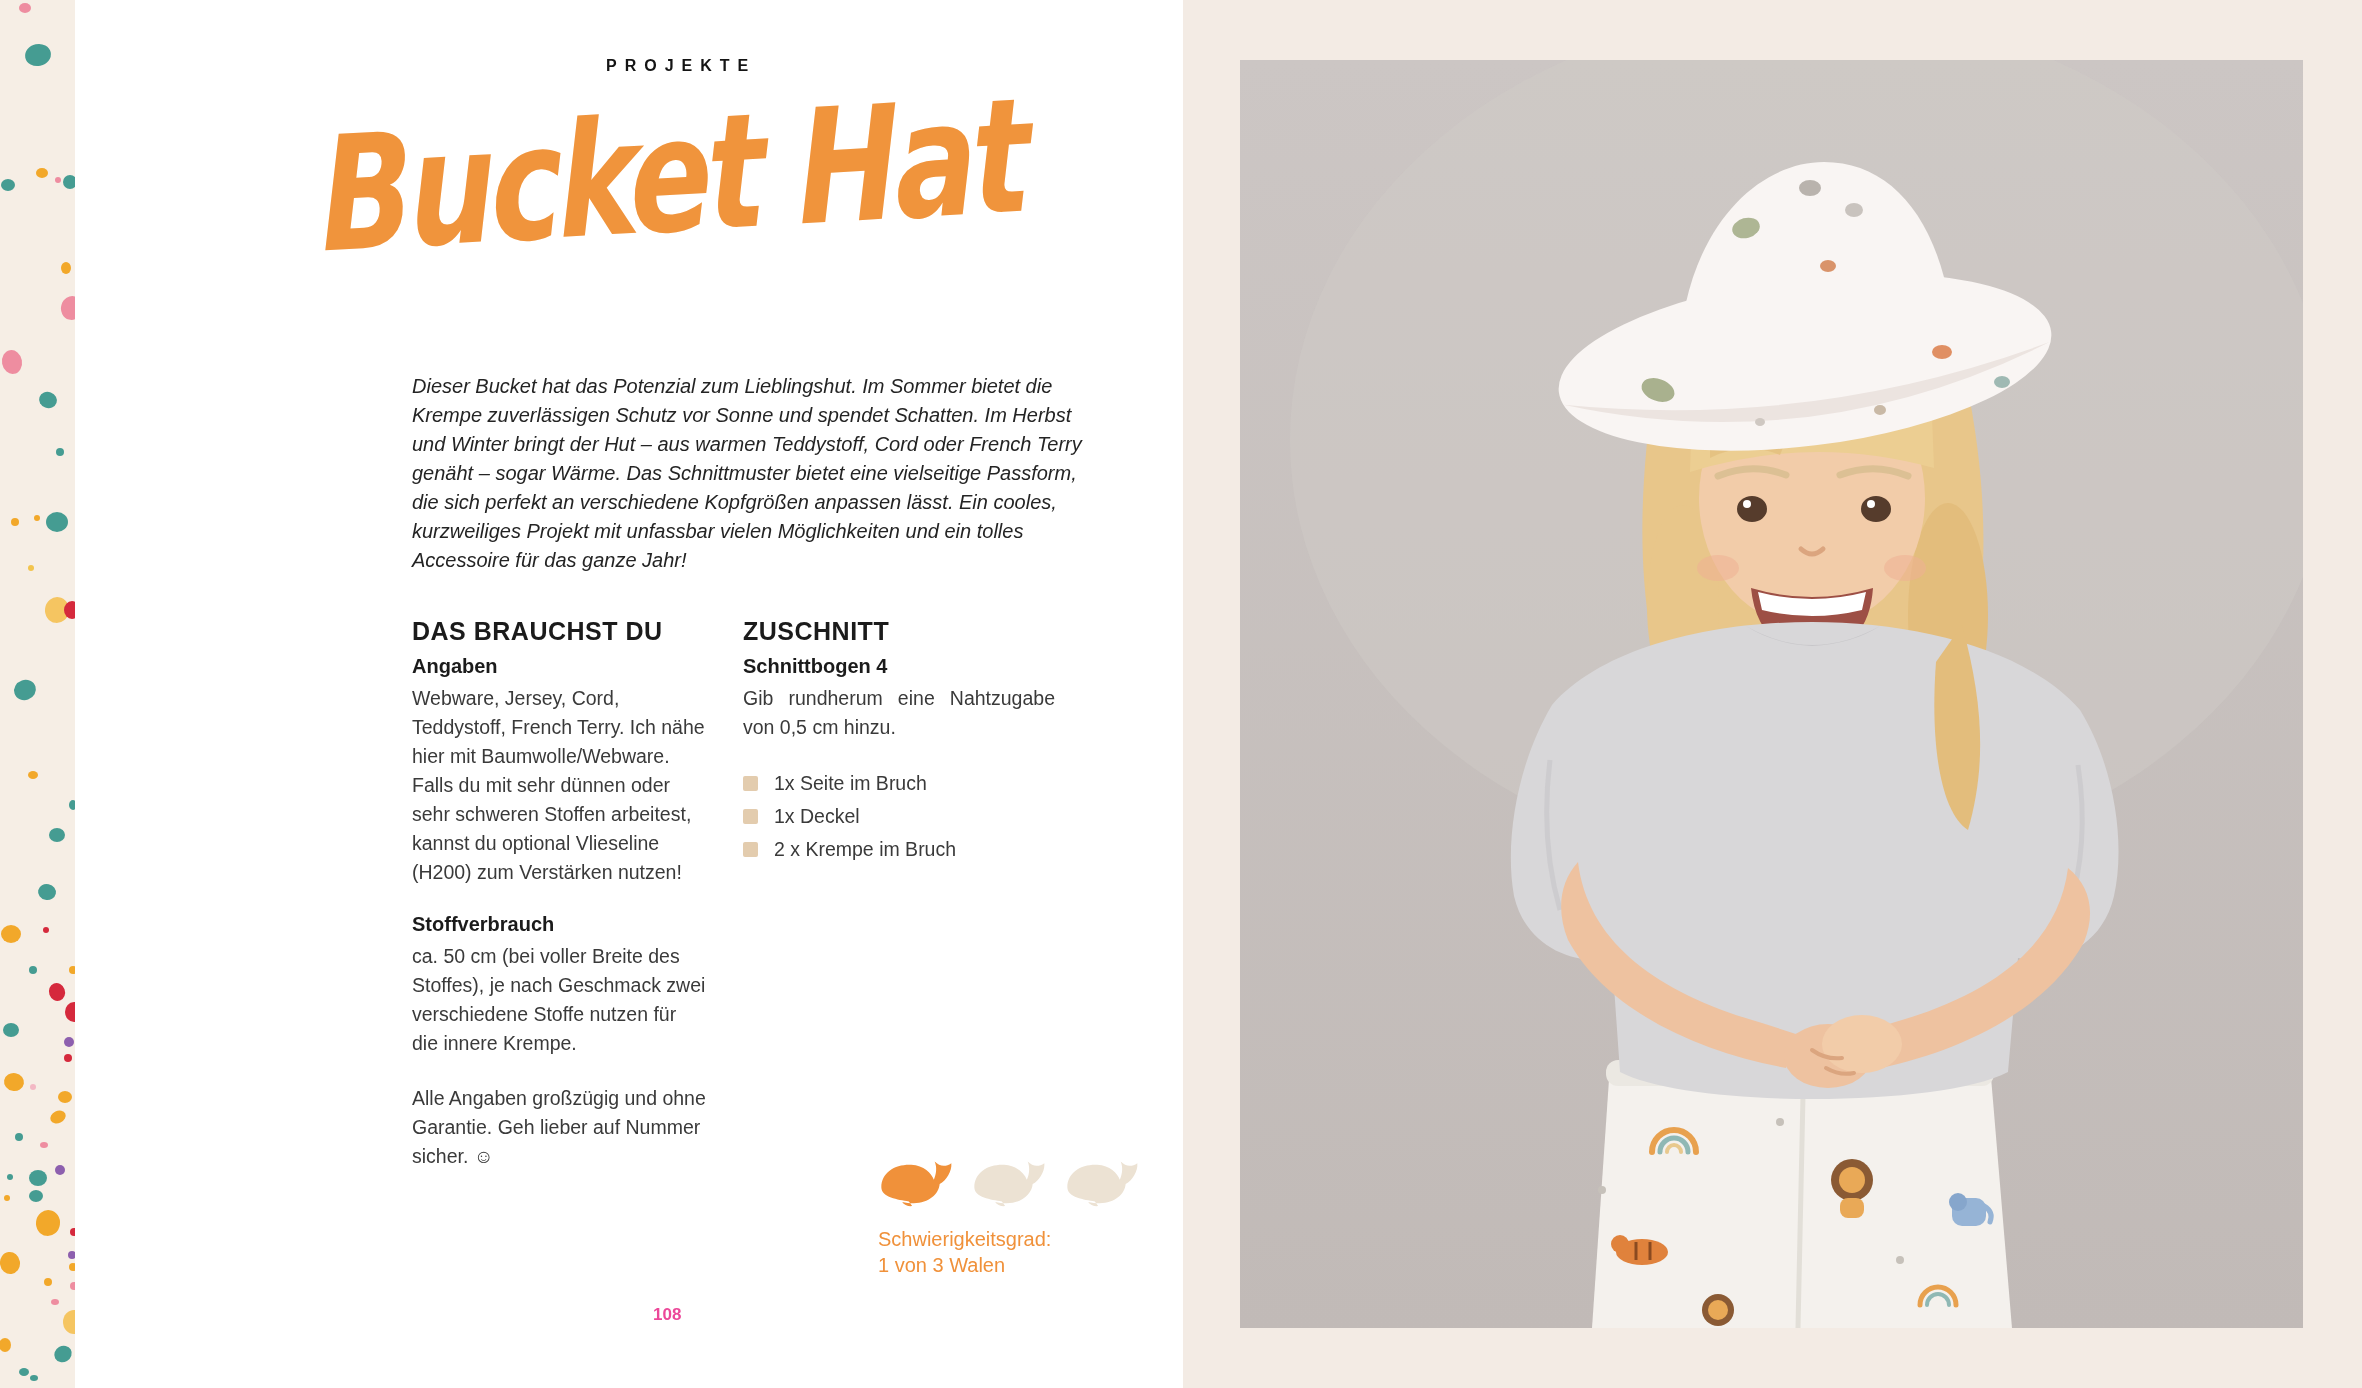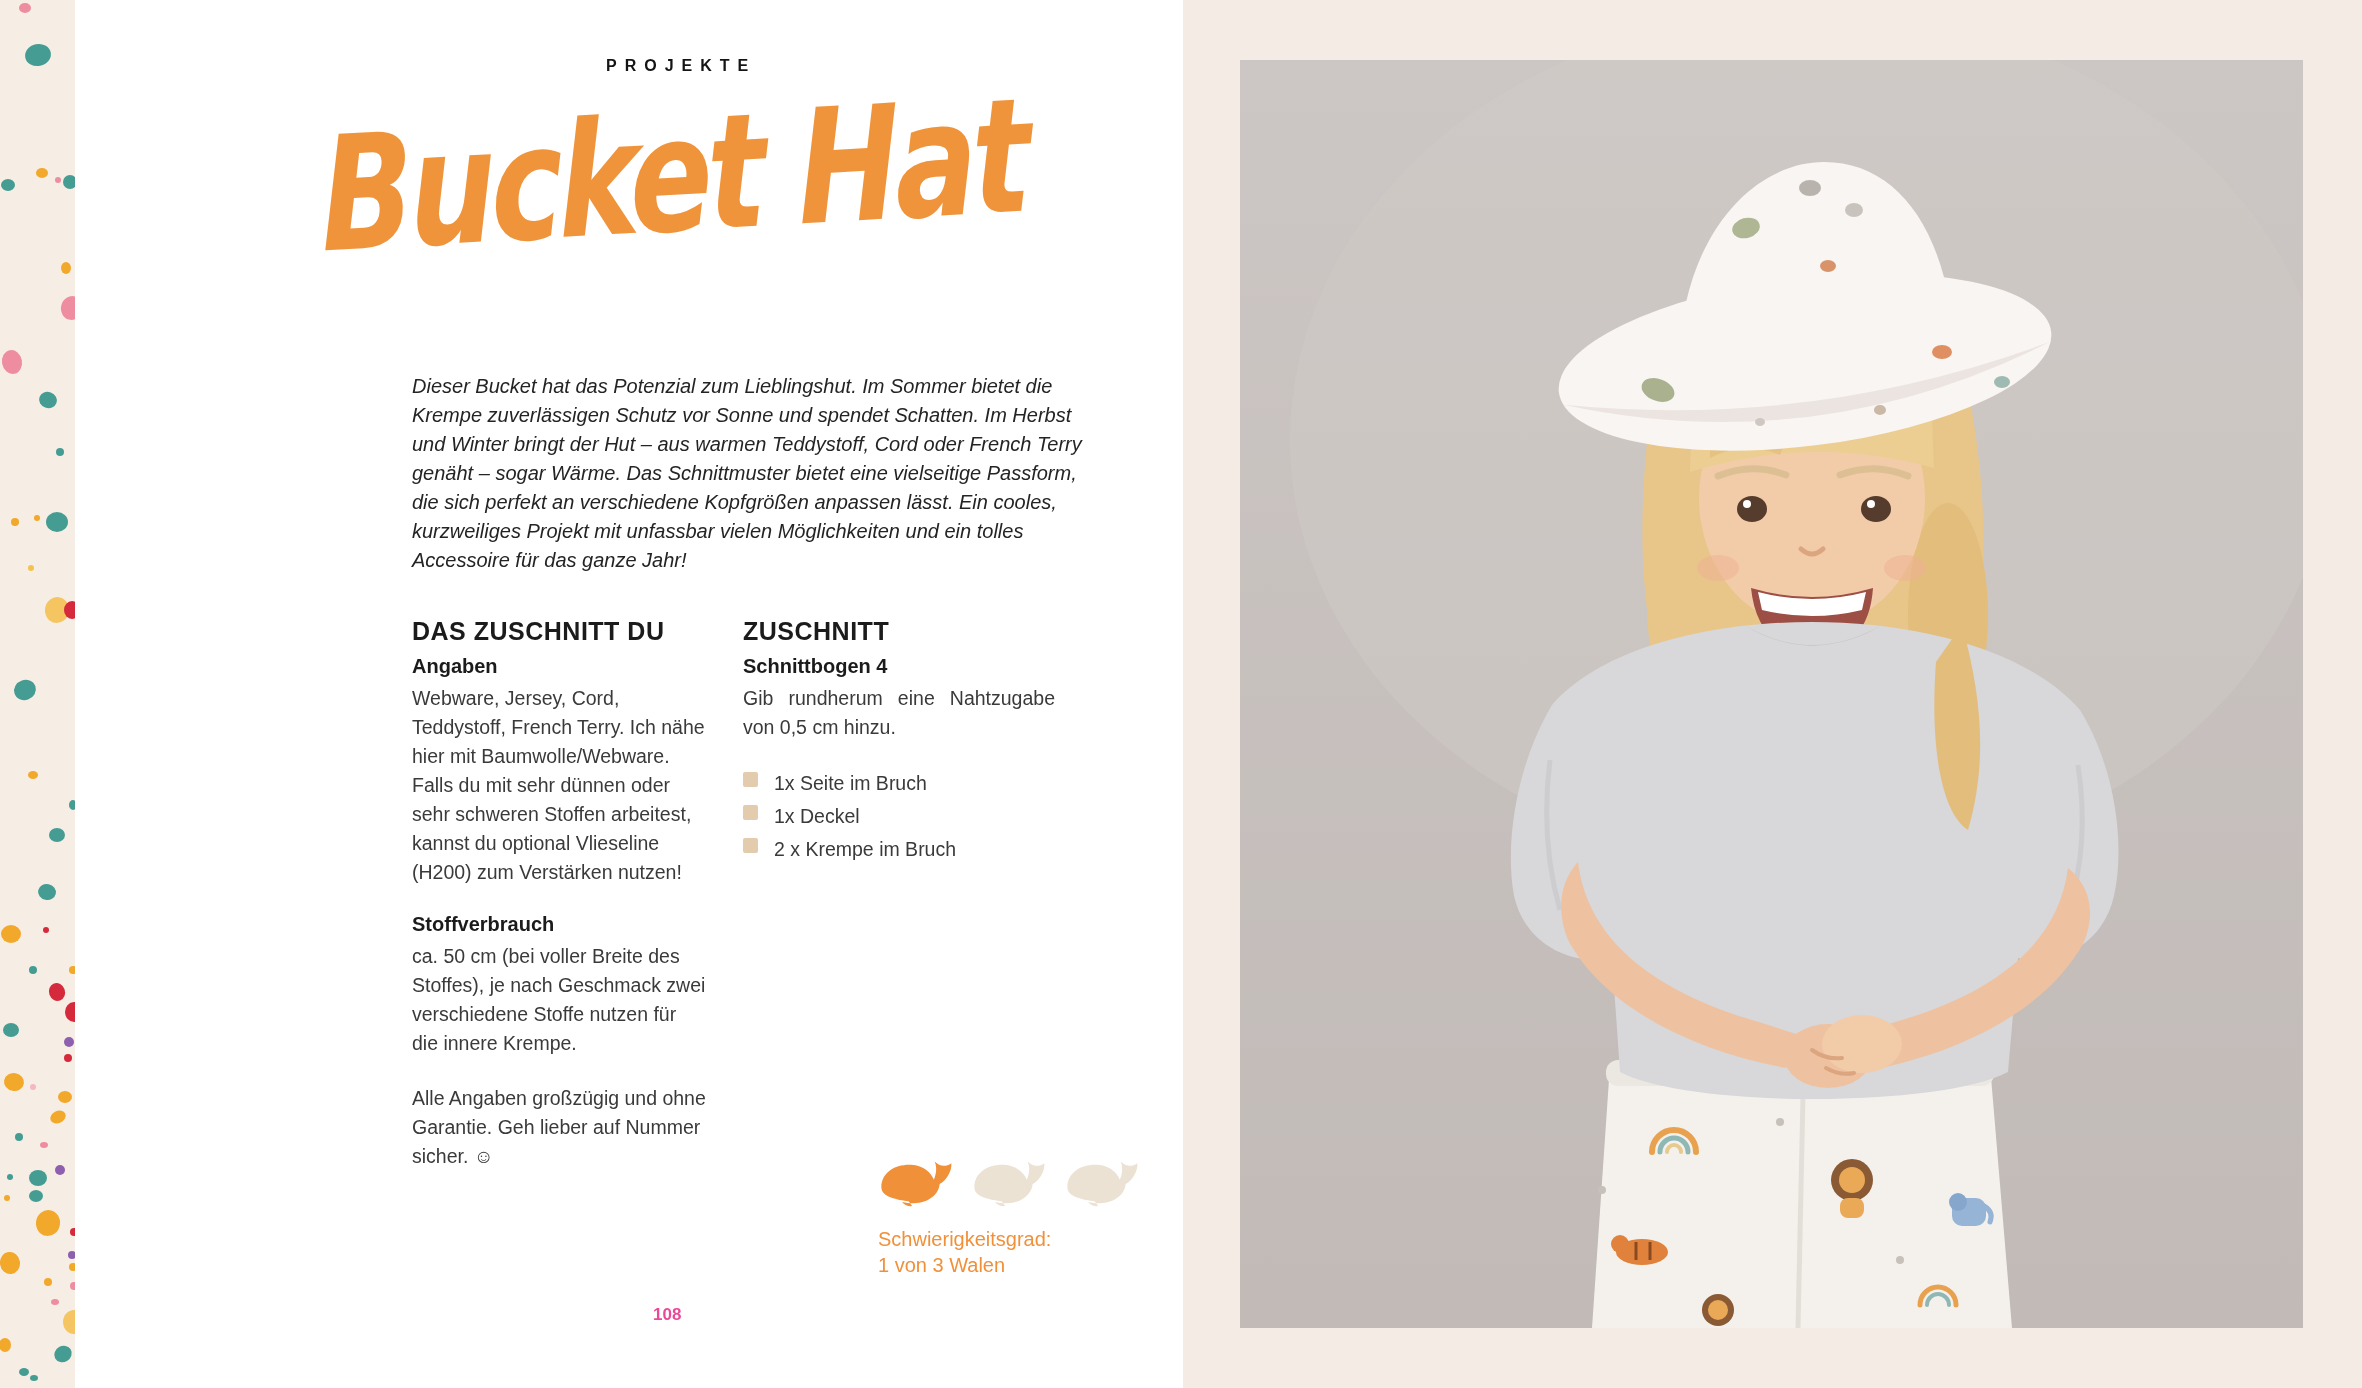--- a/index.html
+++ b/index.html
@@ -41,21 +41,21 @@
   .col-cut    { left:668px; width:312px; }
   .col h2 {
     font-size:25px; font-weight:700; letter-spacing:0.5px; color:#1b1b1b;
     margin-bottom:9px;
   }
   .col h3 { font-size:20px; font-weight:700; color:#1b1b1b; margin-bottom:6px; }
   .col p  { font-size:19.5px; line-height:29px; color:#3a3a3a; }
   .block-gap { height:26px; }
   .justify { text-align:justify; }
   .cut-list { list-style:none; margin-top:30px; }
-  .cut-list li { display:flex; align-items:flex-start; gap:16px; margin-bottom:10px;
+  .cut-list li { display:flex; align-items:center; gap:16px; margin-bottom:10px;
                  font-size:19.5px; color:#3a3a3a; }
   .bullet-square { width:15px; height:15px; border-radius:2px; background:#e3ccae; flex:0 0 15px; }
   
   .difficulty { position:absolute; left:803px; top:1152px; width:290px; }
   .whale-row { display:flex; align-items:flex-end; gap:13px; height:58px; }
   .whale { width:80px; height:52px; }
   .whale svg { width:100%; height:100%; fill:#ece2d3; }
   .whale.filled svg { fill:#f0913a; }
   .diff-label { margin-top:16px; font-size:20px; font-weight:400; color:#f0913a; line-height:26px; }
   .diff-value { font-size:20px; color:#f0913a; line-height:26px; }
@@ -144,21 +144,21 @@
 
 <div class="left-page">
 
   <div class="kicker">PROJEKTE</div>
 
   <div class="big-title">Bucket Hat</div>
 
   <p class="intro">Dieser Bucket hat das Potenzial zum Lieblingshut. Im Sommer bietet die Krempe zuverlässigen Schutz vor Sonne und spendet Schatten. Im Herbst und Winter bringt der Hut – aus warmen Teddystoff, Cord oder French Terry genäht – sogar Wärme. Das Schnittmuster bietet eine vielseitige Passform, die sich perfekt an verschiedene Kopfgrößen anpassen lässt. Ein cooles, kurzweiliges Projekt mit unfassbar vielen Möglichkeiten und ein tolles Accessoire für das ganze Jahr!</p>
 
   <div class="col col-needs">
-    <h2>DAS ZUSCHNITT DU</h2>
+    <h2>DAS BRAUCHST DU</h2>
     <h3>Angaben</h3>
     <p>Webware, Jersey, Cord, Teddystoff, French Terry. Ich nähe hier mit Baumwolle/Webware. Falls du mit sehr dünnen oder sehr schweren Stoffen arbeitest, kannst du optional Vlieseline (H200) zum Verstärken nutzen!</p>
     <div class="block-gap"></div>
     <h3>Stoffverbrauch</h3>
     <p>ca. 50 cm (bei voller Breite des Stoffes), je nach Geschmack zwei verschiedene Stoffe nutzen für die innere Krempe.</p>
     <div class="block-gap"></div>
     <p>Alle Angaben großzügig und ohne Garantie. Geh lieber auf Nummer sicher. ☺</p>
   </div>
 
   <div class="col col-cut">

